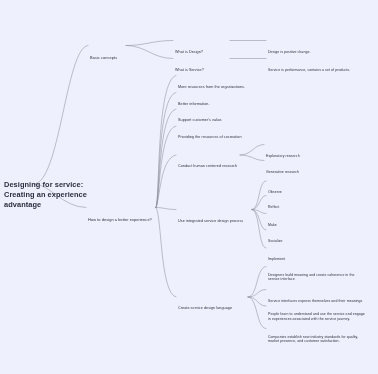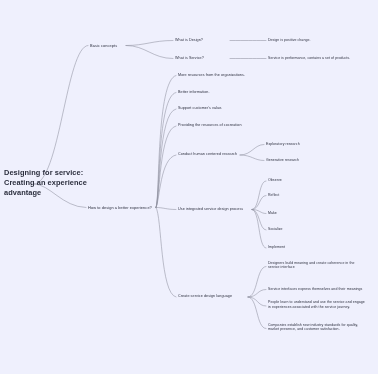--- a/index.html
+++ b/index.html
@@ -23,20 +23,21 @@
     left: 0;
     top: 0;
     width: 378px;
     height: 374px;
   }
   .node {
     position: absolute;
     color: #2c2f3e;
     line-height: 1.38;
     white-space: pre-line;
+    margin-top: 12px;
   }
   .node-root {
     font-size: 7.4px;
     font-weight: bold;
     left: 4px;
     top: 168px;
     width: 96px;
     letter-spacing: 0.01em;
   }
   .node-l1 {

